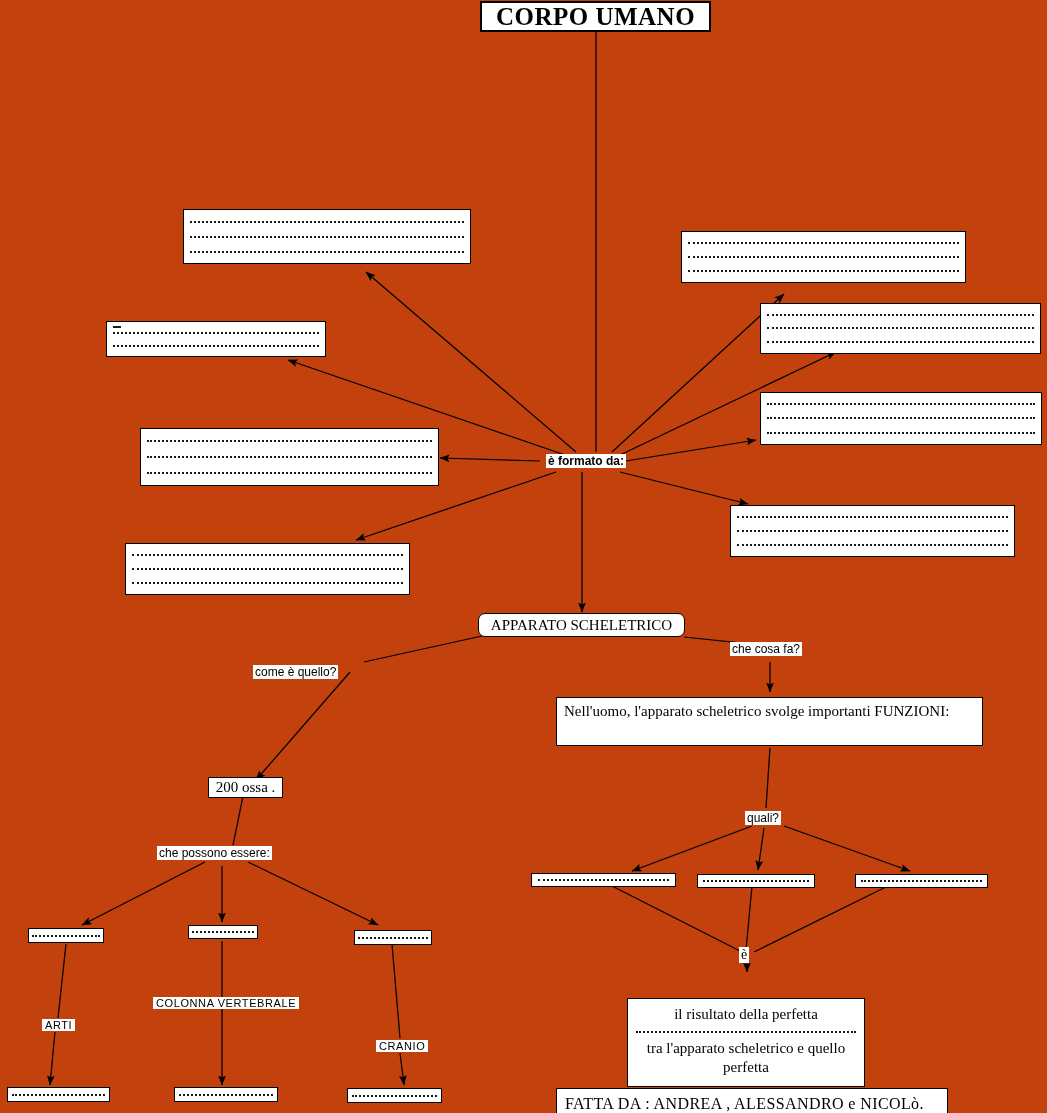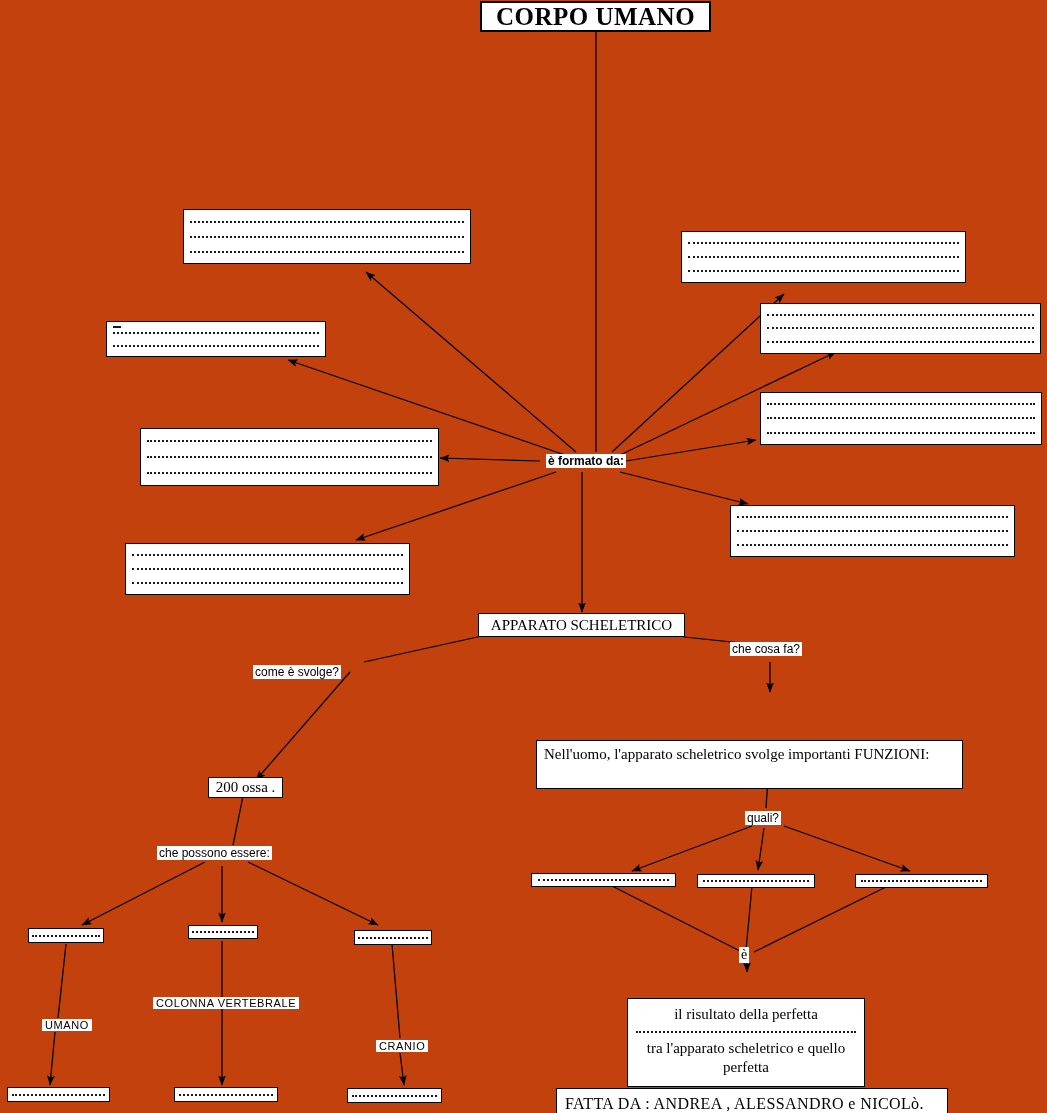--- a/index.html
+++ b/index.html
@@ -242,45 +242,45 @@
   </div>
 
   <div class="node blankbox" style="left:730px; top:505px; width:285px; height:52px;">
     <div class="dline"></div>
     <div class="dline"></div>
     <div class="dline"></div>
   </div>
 
   <div class="edgelabel" style="left:546px; top:454px;font-weight:bold;">è formato  da:</div>
 
-  <div class="node serifbox" style="left:478px; top:613px; width:207px; height:24px; font-size:15px;">APPARATO SCHELETRICO</div>
-
-  <div class="edgelabel" style="left:253px; top:665px;">come è svolge?</div>
+  <div class="node serifbox" style="left:478px; top:613px; width:207px; height:24px; font-size:15px;border-radius:7px;">APPARATO SCHELETRICO</div>
+
+  <div class="edgelabel" style="left:253px; top:665px;">come è quello?</div>
 
   <div class="edgelabel" style="left:730px; top:642px;">che  cosa  fa?</div>
 
-  <div class="node serifbox left topal" style="left:536px; top:697px; width:427px; height:49px;margin-top:43px;">Nell'uomo, l'apparato scheletrico svolge importanti FUNZIONI:</div>
+  <div class="node serifbox left topal" style="left:556px; top:697px; width:427px; height:49px;">Nell'uomo, l'apparato scheletrico svolge importanti FUNZIONI:</div>
 
   <div class="edgelabel" style="left:745px; top:811px;">quali?</div>
 
   <div class="node serifbox" style="left:208px; top:777px; width:75px; height:21px;">200 ossa .</div>
 
   <div class="edgelabel" style="left:157px; top:846px;">che  possono  essere:</div>
 
   <div class="node blankbox thin" style="left:28px; top:928px; width:76px; height:15px;">
     <div class="dline"></div>
   </div>
   <div class="node blankbox thin" style="left:188px; top:925px; width:70px; height:14px;">
     <div class="dline"></div>
   </div>
   <div class="node blankbox thin" style="left:354px; top:930px; width:78px; height:15px;">
     <div class="dline"></div>
   </div>
 
-  <div class="termlabel" style="left:42px; top:1019px;">UMANO</div>
+  <div class="termlabel" style="left:42px; top:1019px;">ARTI</div>
   <div class="termlabel" style="left:153px; top:997px;">COLONNA  VERTEBRALE</div>
   <div class="termlabel" style="left:376px; top:1040px;">CRANIO</div>
 
   <div class="node blankbox thin" style="left:7px; top:1087px; width:103px; height:15px;">
     <div class="dline"></div>
   </div>
   <div class="node blankbox thin" style="left:174px; top:1087px; width:104px; height:15px;">
     <div class="dline"></div>
   </div>
   <div class="node blankbox thin" style="left:347px; top:1088px; width:95px; height:15px;">

